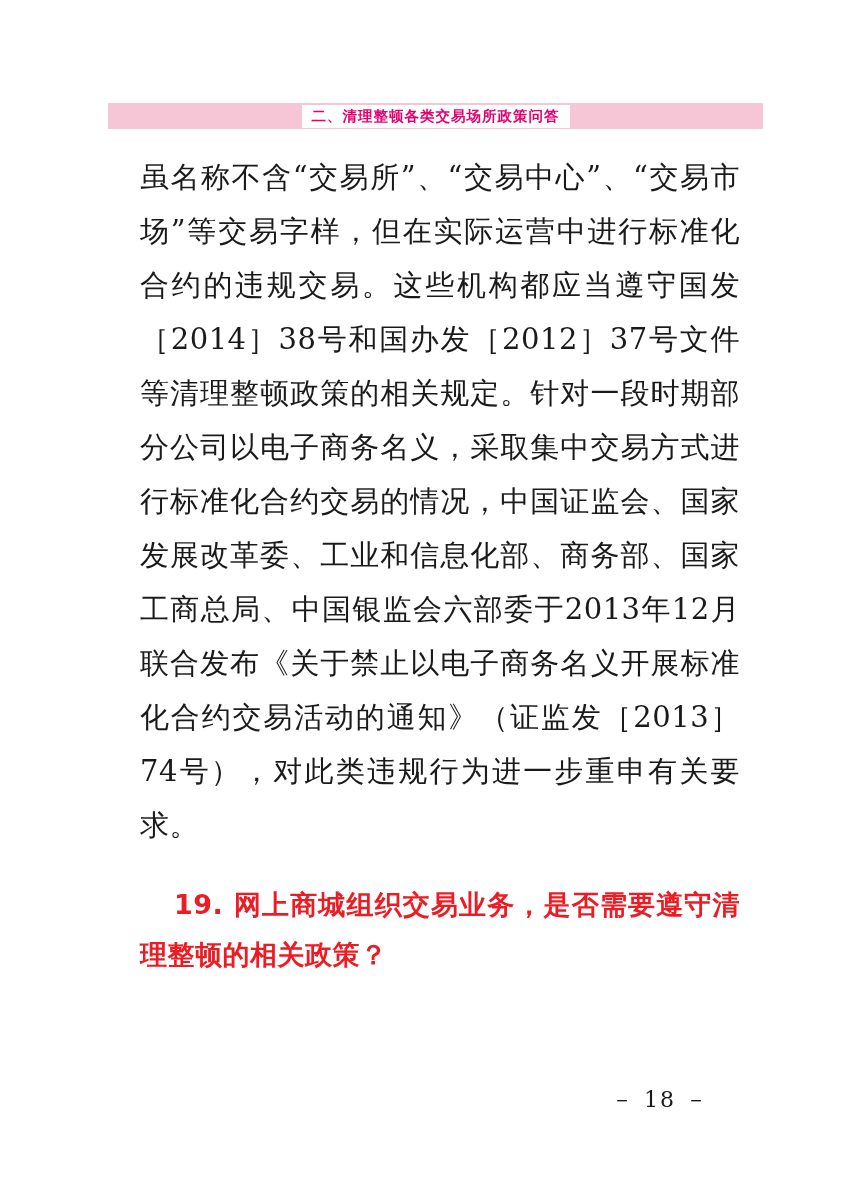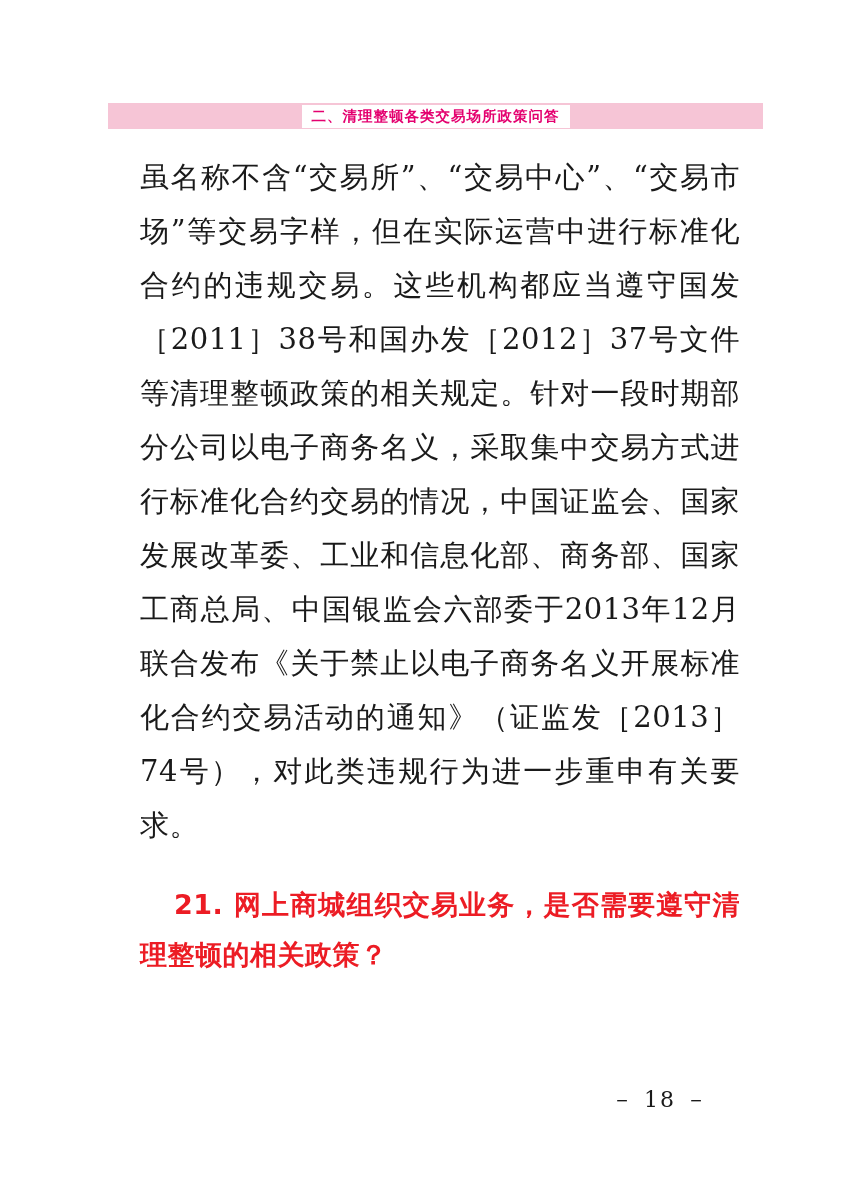--- a/index.html
+++ b/index.html
@@ -98,22 +98,22 @@
 </head>
 <body>
 
 <div class="page">
 
   <div class="header-band">
     <div class="header-title">二、清理整顿各类交易场所政策问答</div>
   </div>
 
   <div class="body-block">
-    <p class="para">虽名称不含“交易所”、“交易中心”、“交易市场”等交易字样，但在实际运营中进行标准化合约的违规交易。这些机构都应当遵守国发［2011］38号和国办发［2012］37号文件等清理整顿政策的相关规定。针对一段时期部分公司以电子商务名义，采取集中交易方式进行标准化合约交易的情况，中国证监会、国家发展改革委、工业和信息化部、商务部、国家工商总局、中国银监会六部委于2013年12月联合发布《关于禁止以电子商务名义开展标准化合约交易活动的通知》（证监发［2013］74号），对此类违规行为进一步重申有关要求。</p>
+    <p class="para">虽名称不含“交易所”、“交易中心”、“交易市场”等交易字样，但在实际运营中进行标准化合约的违规交易。这些机构都应当遵守国发［2014］38号和国办发［2012］37号文件等清理整顿政策的相关规定。针对一段时期部分公司以电子商务名义，采取集中交易方式进行标准化合约交易的情况，中国证监会、国家发展改革委、工业和信息化部、商务部、国家工商总局、中国银监会六部委于2013年12月联合发布《关于禁止以电子商务名义开展标准化合约交易活动的通知》（证监发［2013］74号），对此类违规行为进一步重申有关要求。</p>
   </div>
 
   <div class="question-block">
-    <p class="question">21. 网上商城组织交易业务，是否需要遵守清理整顿的相关政策？</p>
+    <p class="question">19. 网上商城组织交易业务，是否需要遵守清理整顿的相关政策？</p>
   </div>
 
   <div class="folio">－ 18 －</div>
 
 </div>
 
 </body></html>

